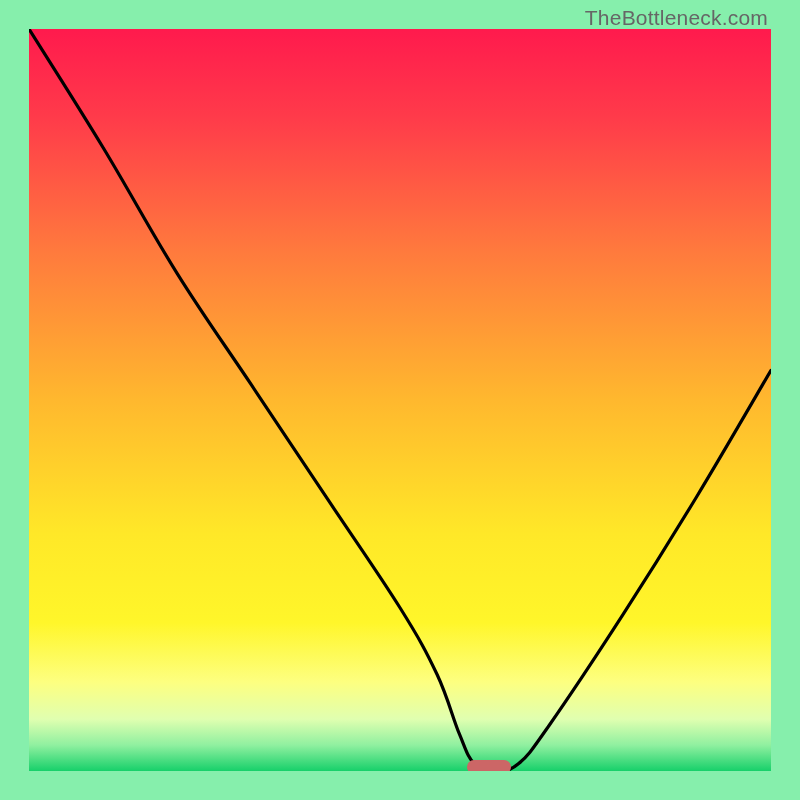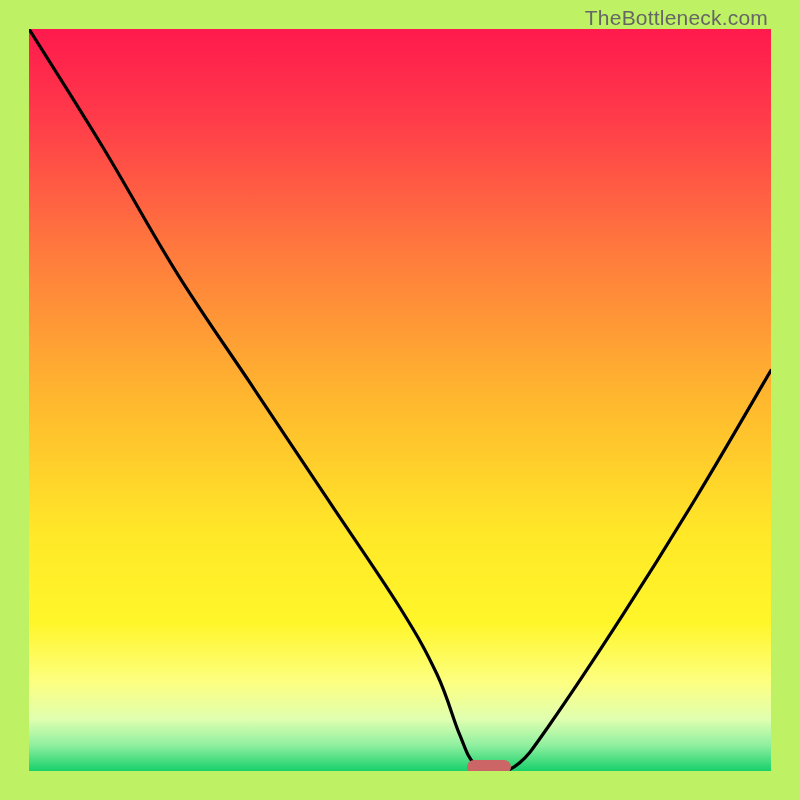--- a/index.html
+++ b/index.html
@@ -7,21 +7,21 @@
     padding: 0;
     width: 800px;
     height: 800px;
     background: #000;
     overflow: hidden;
   }
   .chart-container {
     position: relative;
     width: 800px;
     height: 800px;
-    background: #bef264;
+    background: #86efac;
   }
   .plot-area {
     position: absolute;
     left: 29px;
     top: 29px;
     width: 742px;
     height: 742px;
     overflow: hidden;
   }
   .gradient-bg {

